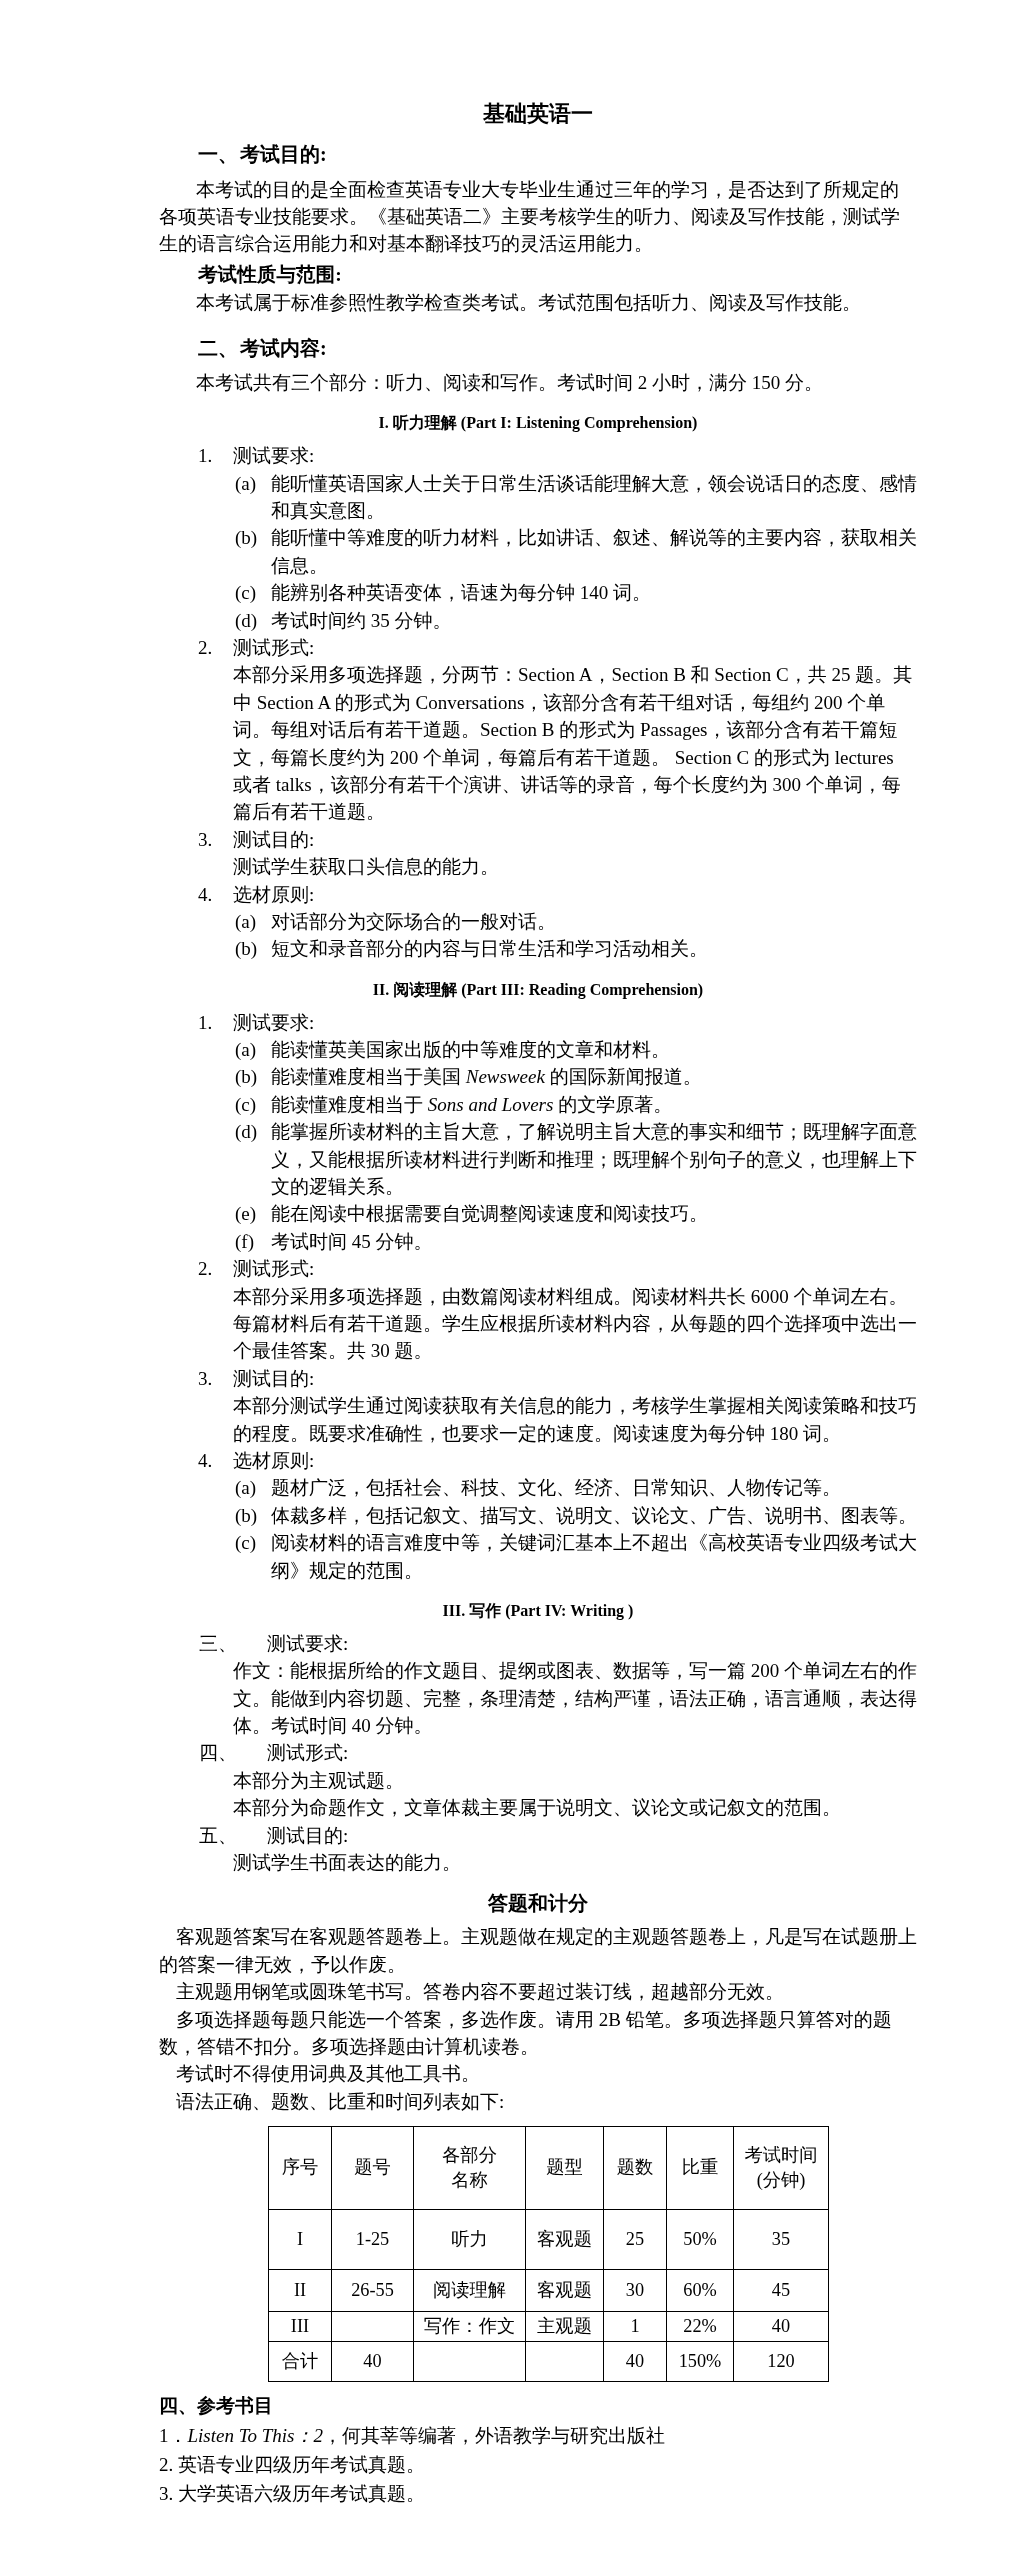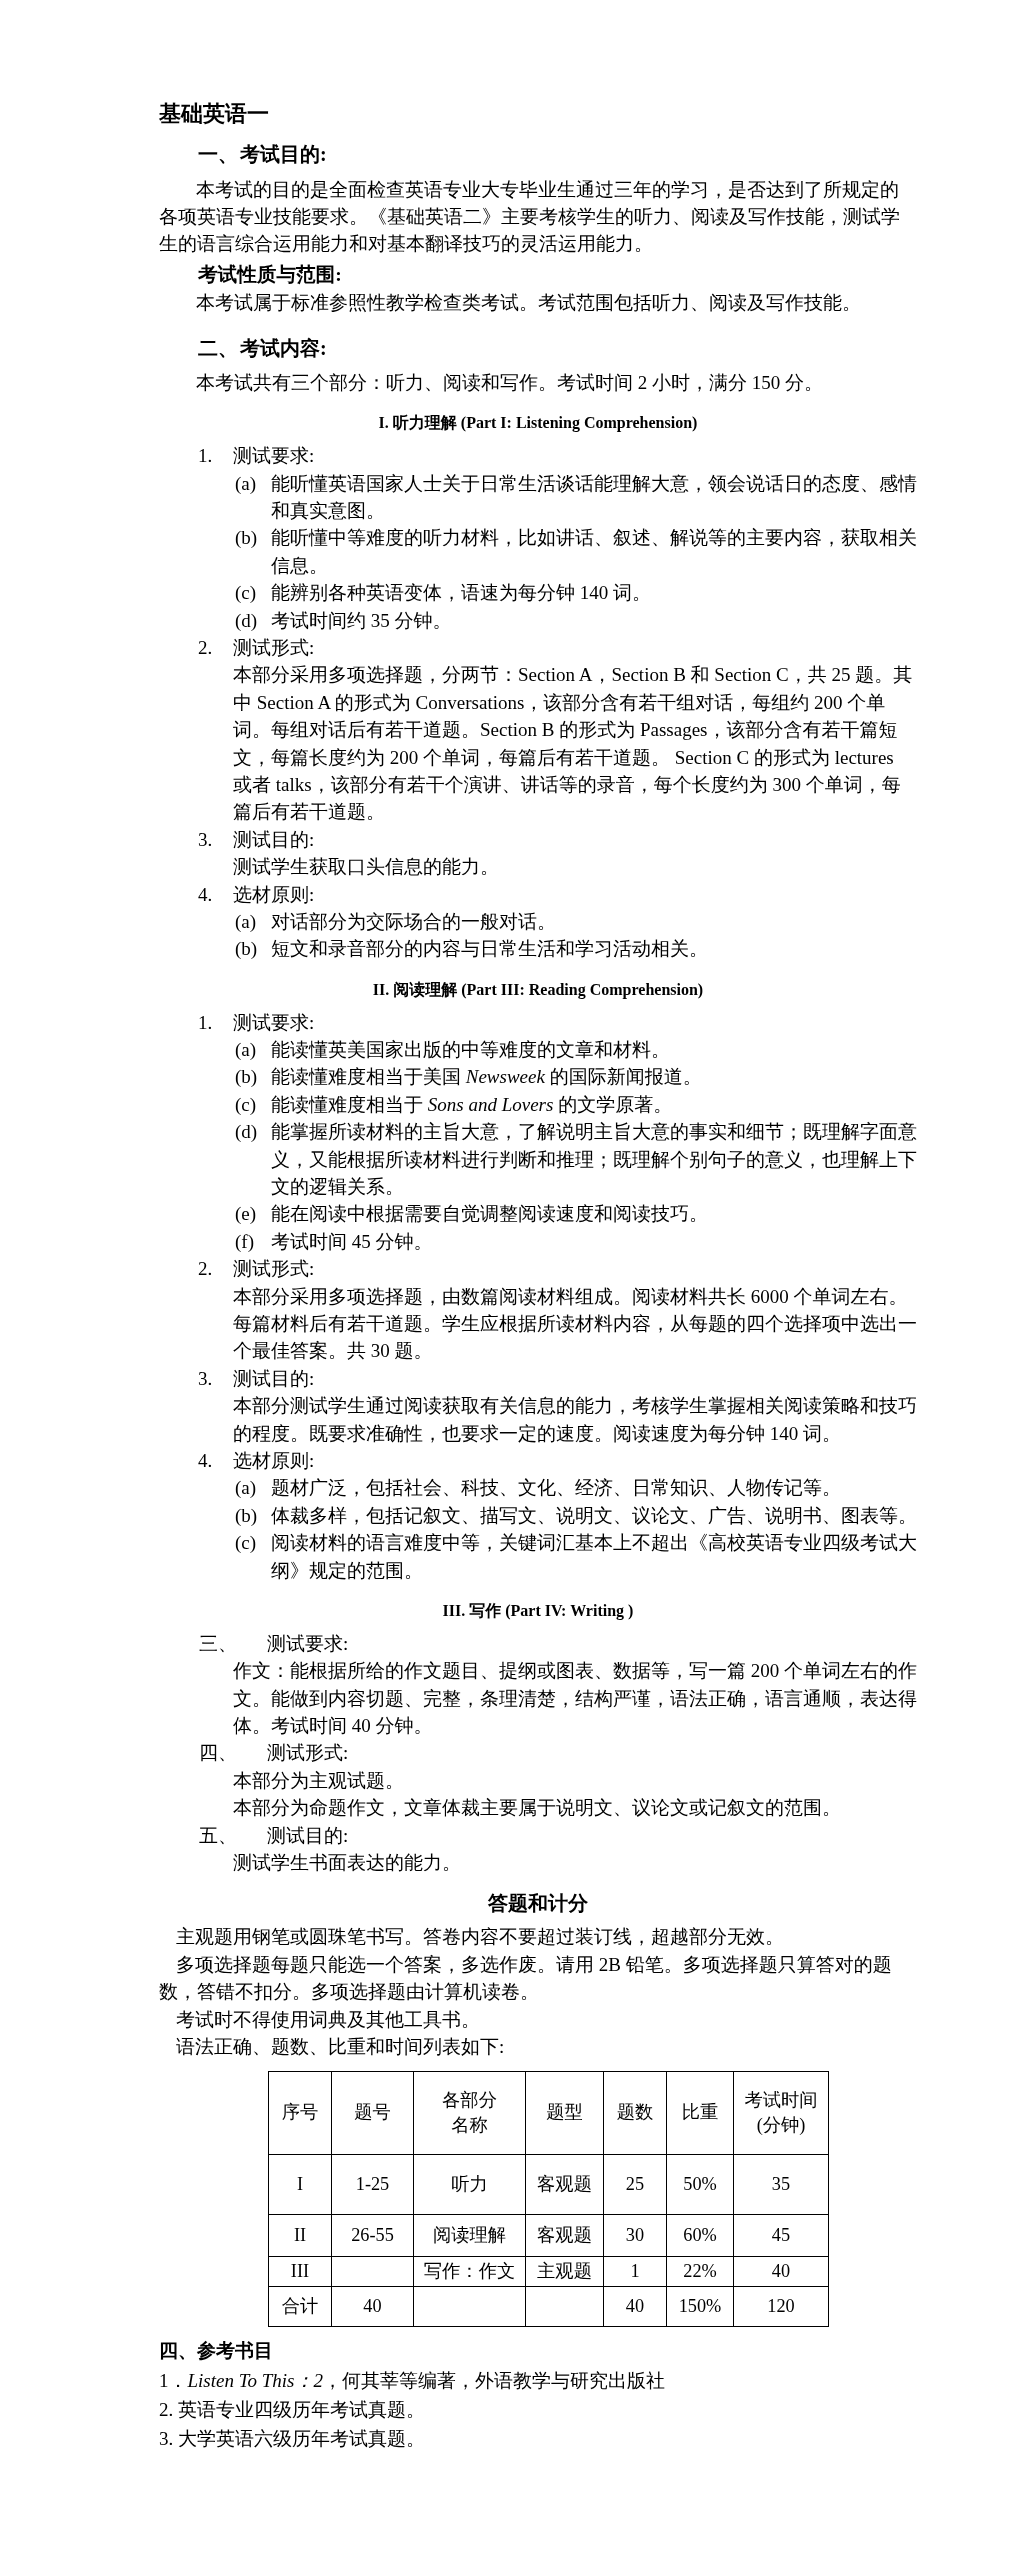--- a/index.html
+++ b/index.html
@@ -7,21 +7,21 @@
     width:1036px; min-height:2576px; box-sizing:border-box;
     padding:97px 119px 26px 159px;
     background:#ffffff; color:#000000;
     font-family:"Liberation Serif","DejaVu Serif",serif;
     font-size:19px; line-height:27.4px;
   }
   p { margin:0; }
   em { font-style:italic; }
 
   .doc-title    { font-size:29px; line-height:40px; font-weight:bold; text-align:center; margin:0 0 18.3px 0; }
-  .doc-subtitle { font-size:22px; line-height:33px; font-weight:bold; margin:0 0 9.1px 0; }
+  .doc-subtitle { font-size:22px; line-height:33px; font-weight:bold; text-align:center; margin:0 0 9.1px 0; }
 
   .sec-heading  { font-size:20px; line-height:30px; font-weight:bold; margin:15.7px 0 6.5px 39px; }
   .sec-heading.first { margin-top:6px; }
   .sec-num      { display:inline-block; min-width:42px; }
 
   .sub-heading  { font-size:19.6px; line-height:29px; font-weight:bold; margin:2.6px 0 0 39px; }
 
   .para2 { text-indent:37px; }
   .para1 { text-indent:17px; }
 
@@ -139,21 +139,21 @@
   </div>
 
   <div class="num-item">
     <span class="num-marker">2.</span><span>测试形式:</span>
   </div>
   <p class="item-body">本部分采用多项选择题，由数篇阅读材料组成。阅读材料共长 6000 个单词左右。每篇材料后有若干道题。学生应根据所读材料内容，从每题的四个选择项中选出一个最佳答案。共 30 题。</p>
 
   <div class="num-item">
     <span class="num-marker">3.</span><span>测试目的:</span>
   </div>
-  <p class="item-body">本部分测试学生通过阅读获取有关信息的能力，考核学生掌握相关阅读策略和技巧的程度。既要求准确性，也要求一定的速度。阅读速度为每分钟 140 词。</p>
+  <p class="item-body">本部分测试学生通过阅读获取有关信息的能力，考核学生掌握相关阅读策略和技巧的程度。既要求准确性，也要求一定的速度。阅读速度为每分钟 180 词。</p>
 
   <div class="num-item">
     <span class="num-marker">4.</span><span>选材原则:</span>
   </div>
   <div class="alpha-item">
     <span class="alpha-marker">(a)</span><span>题材广泛，包括社会、科技、文化、经济、日常知识、人物传记等。</span>
   </div>
   <div class="alpha-item">
     <span class="alpha-marker">(b)</span><span>体裁多样，包括记叙文、描写文、说明文、议论文、广告、说明书、图表等。</span>
   </div>
@@ -173,20 +173,21 @@
   </div>
   <p class="roman-body">本部分为主观试题。</p>
   <p class="roman-body">本部分为命题作文，文章体裁主要属于说明文、议论文或记叙文的范围。</p>
 
   <div class="roman-item">
     <span class="roman-marker">五、</span><span>测试目的:</span>
   </div>
   <p class="roman-body">测试学生书面表达的能力。</p>
 
   <div class="score-title">答题和计分</div>
+  <p class="para1">客观题答案写在客观题答题卷上。主观题做在规定的主观题答题卷上，凡是写在试题册上的答案一律无效，予以作废。</p>
   <p class="para1">主观题用钢笔或圆珠笔书写。答卷内容不要超过装订线，超越部分无效。</p>
   <p class="para1">多项选择题每题只能选一个答案，多选作废。请用 2B 铅笔。多项选择题只算答对的题数，答错不扣分。多项选择题由计算机读卷。</p>
   <p class="para1">考试时不得使用词典及其他工具书。</p>
   <p class="para1">语法正确、题数、比重和时间列表如下:</p>
 
   <table class="exam-table">
     <colgroup>
       <col style="width:63px">
         <col style="width:82px">
         <col style="width:112px">

